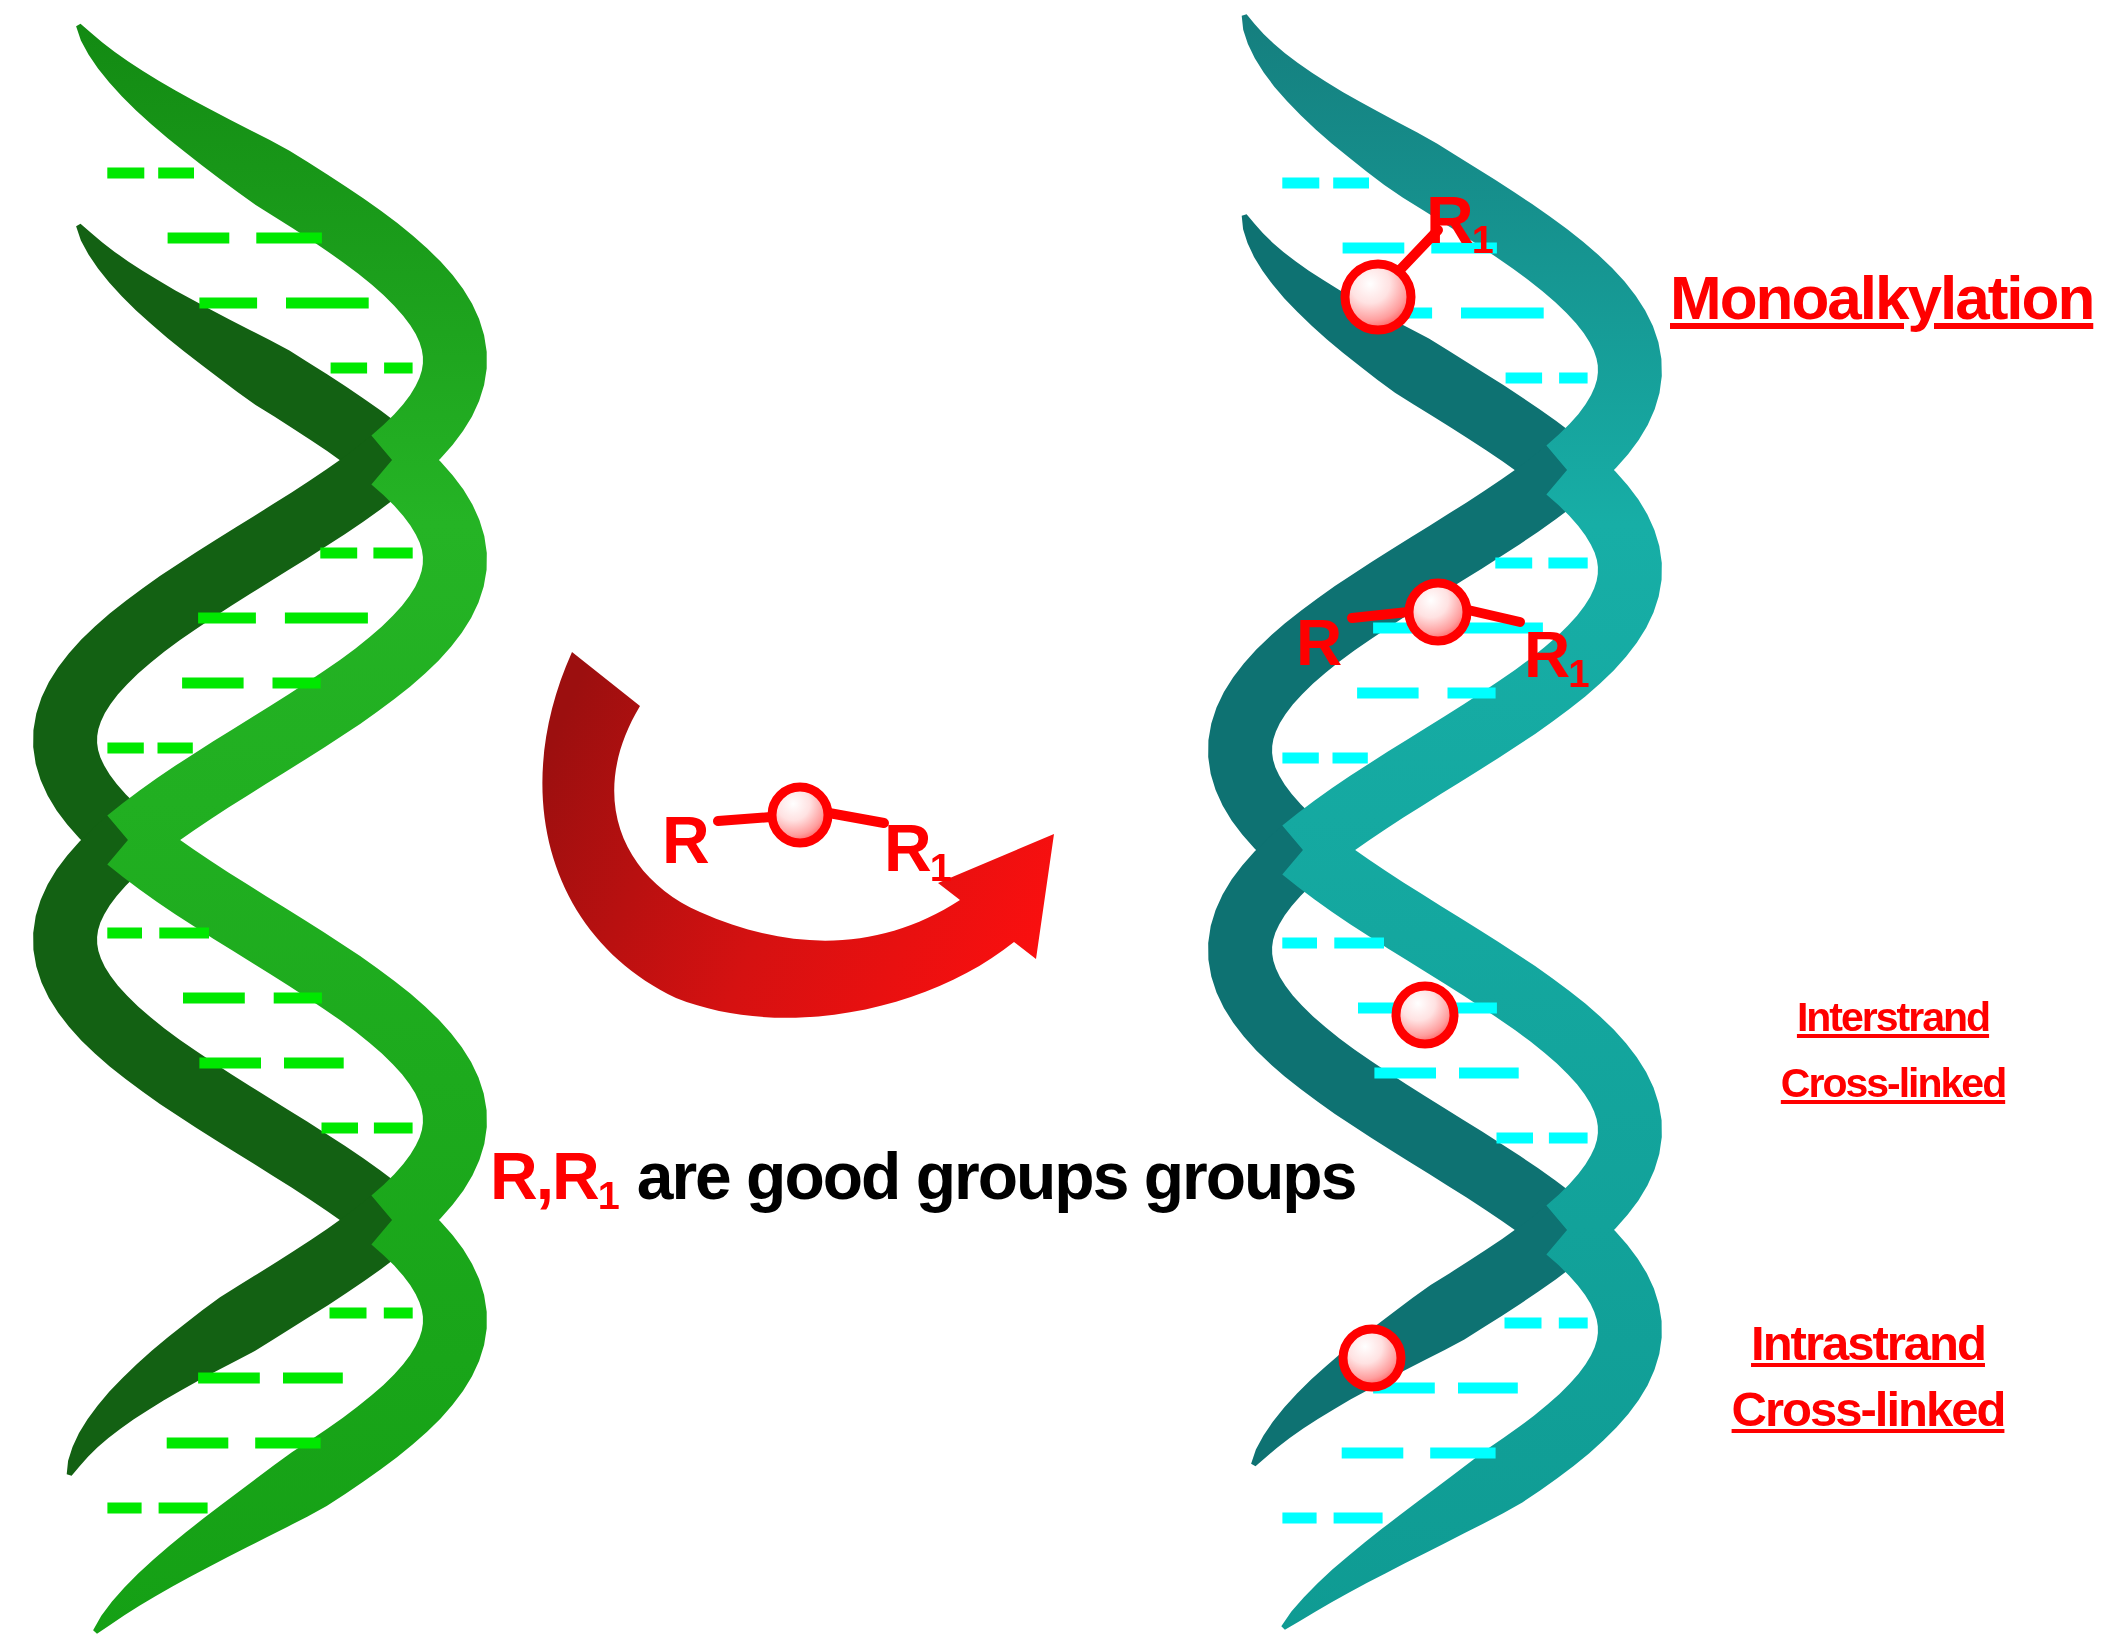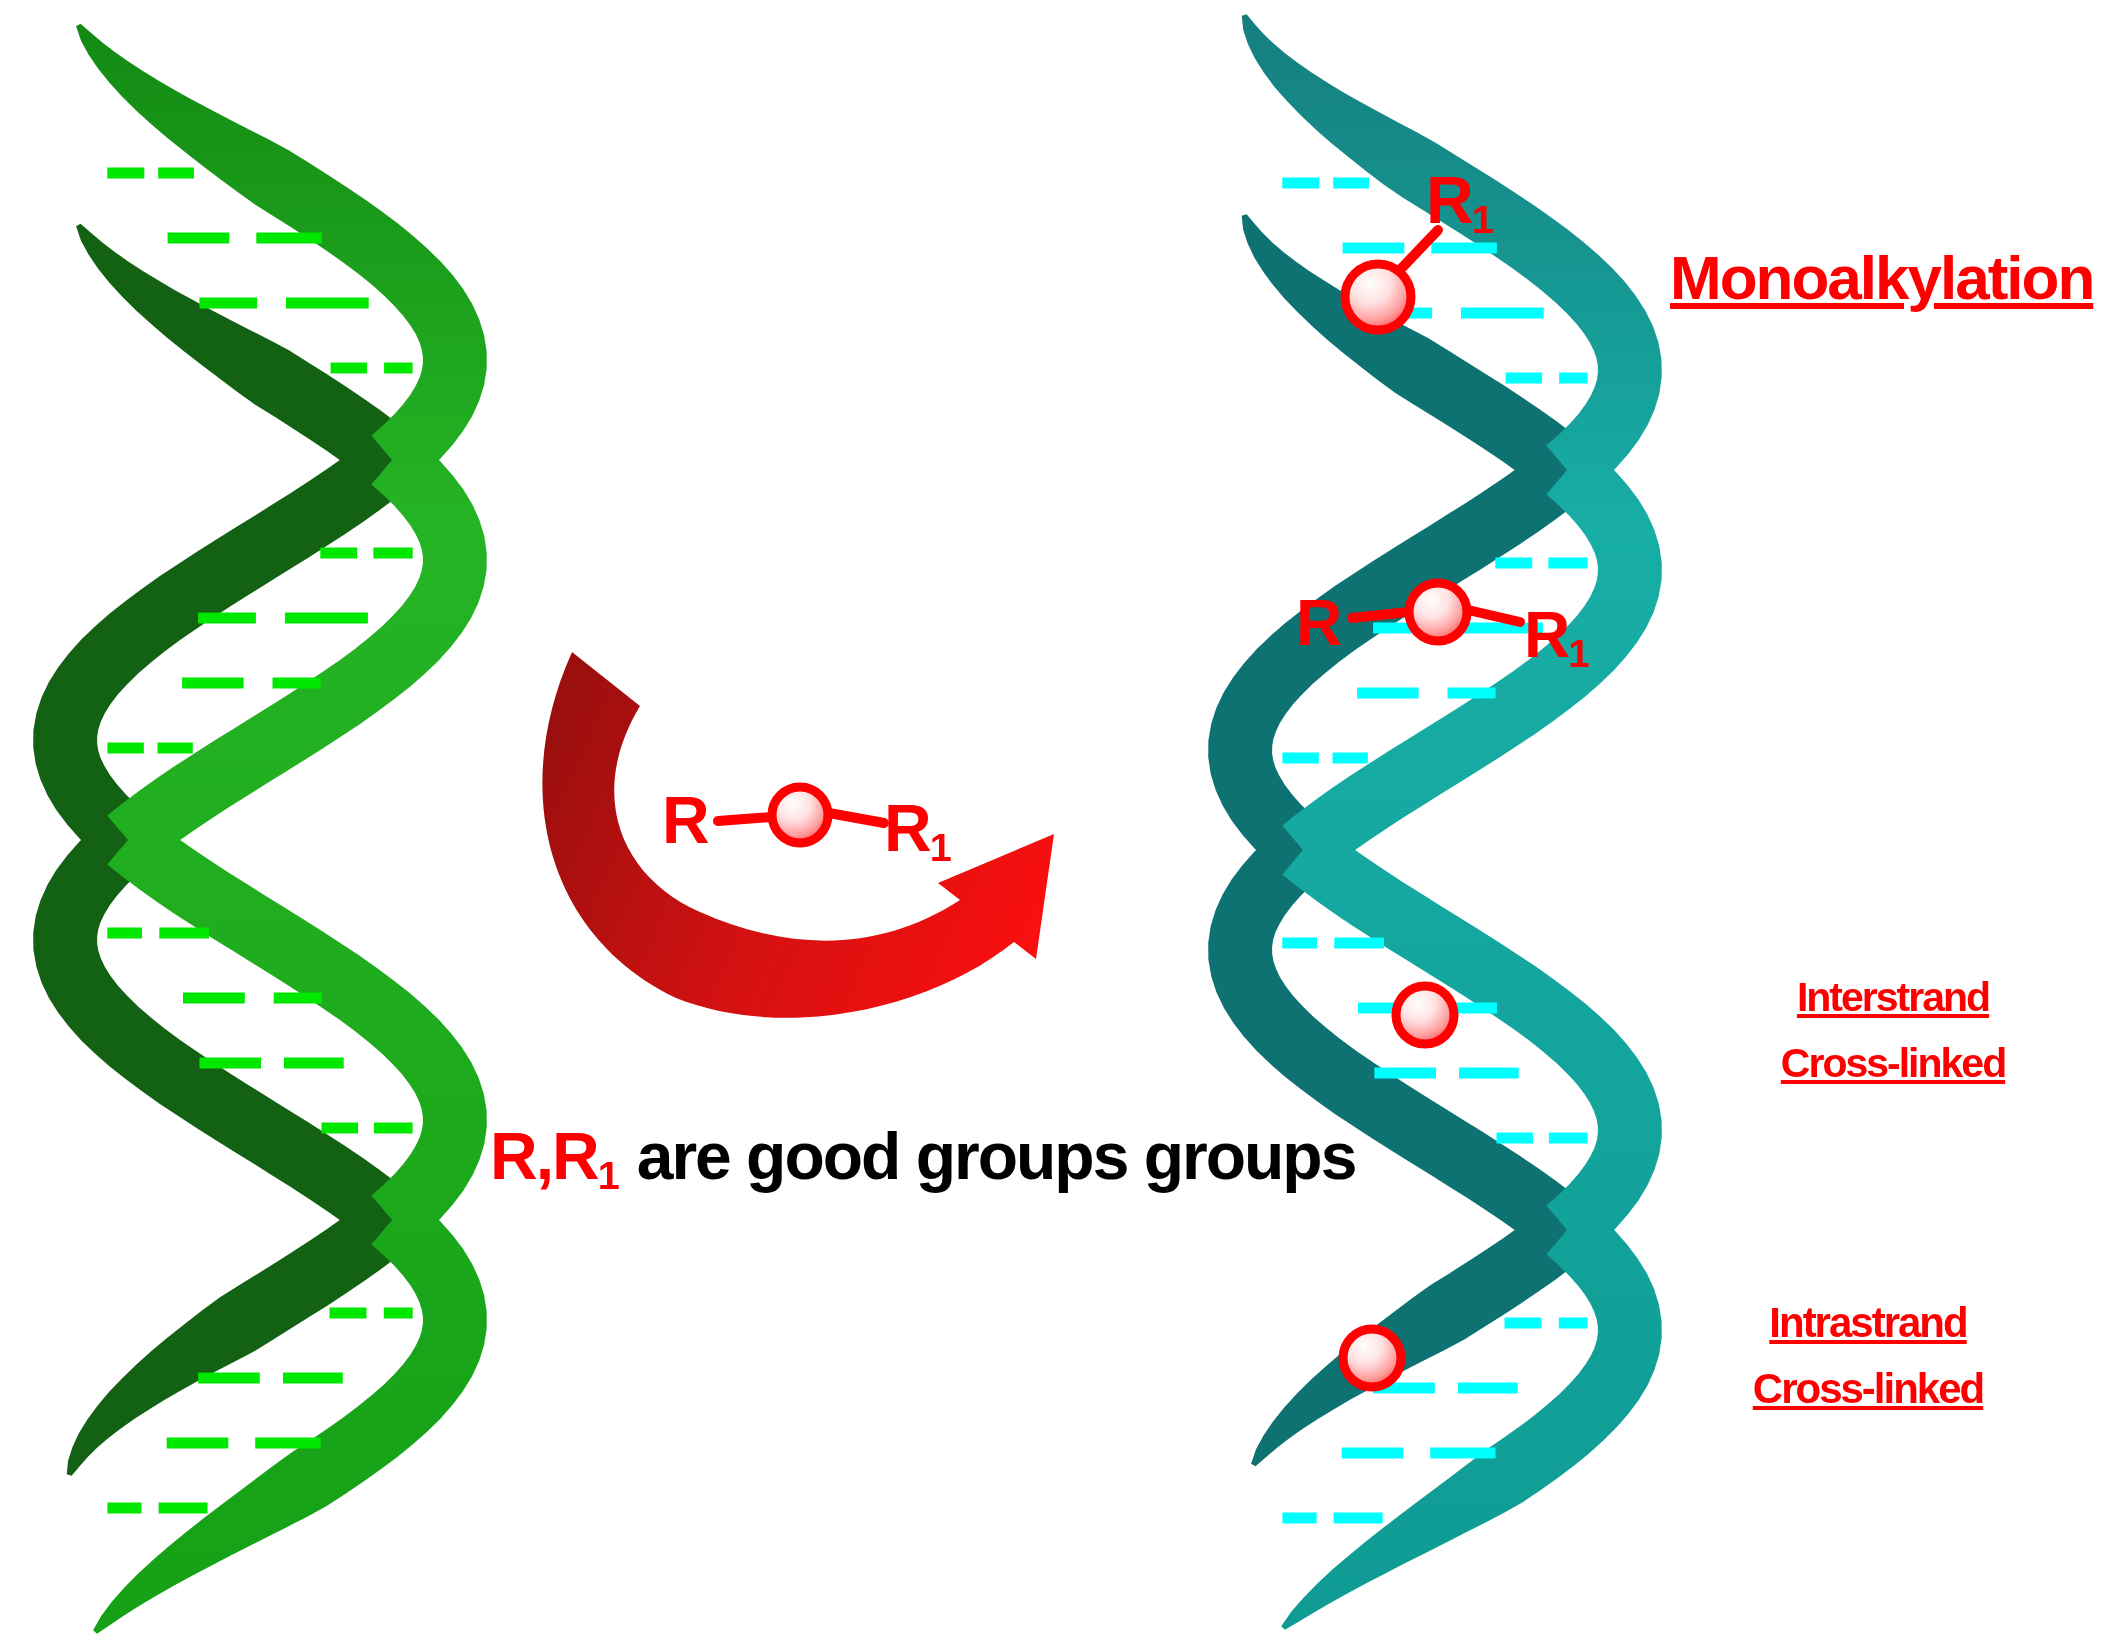--- a/index.html
+++ b/index.html
@@ -10,34 +10,35 @@
     overflow:hidden;
     font-family:"Liberation Sans", sans-serif;
   }
   .stage svg{position:absolute;left:0;top:0;}
   .lbl{
     position:absolute;
     font-weight:bold;
     white-space:nowrap;
     color:#ff0000;
     letter-spacing:-2px;
+    margin-top:20px;
   }
   .lbl .line{display:block;text-decoration:underline;}
   .sb{font-size:0.6em;vertical-align:-0.26em;letter-spacing:-1px;}
   #cap{left:490px;top:1118px;font-size:66px;color:#ff0000;}
   #cap .blk{color:#000000;margin-left:18px;}
   #reagent-r{left:662px;top:782px;font-size:66px;}
   #reagent-r1{left:884px;top:790px;font-size:66px;}
   #mono-r1{left:1426px;top:162px;font-size:66px;}
   #inter-r{left:1296px;top:586px;font-size:64px;}
   #inter-r1{left:1524px;top:598px;font-size:64px;}
   #lbl-mono{left:1670px;top:242px;font-size:62px;}
   #lbl-inter{left:1696px;top:578px;font-size:62px;}
   #lbl-interstrand{left:1693px;top:964px;width:400px;text-align:center;font-size:41px;line-height:66px;}
-  #lbl-intrastrand{left:1658px;top:1290px;width:420px;text-align:center;font-size:42px;line-height:66px;}
+  #lbl-intrastrand{left:1658px;top:1290px;width:420px;text-align:center;font-size:49px;line-height:66px;}
 </style>
 </head>
 <body>
 
 <div class="stage">
 
   <svg id="fig-svg" width="2115" height="1637" viewBox="0 0 2115 1637">
       <defs>
         <linearGradient id="grad-green" gradientUnits="userSpaceOnUse" x1="0" y1="0" x2="0" y2="1637">
           <stop offset="0" stop-color="#128812"></stop>

